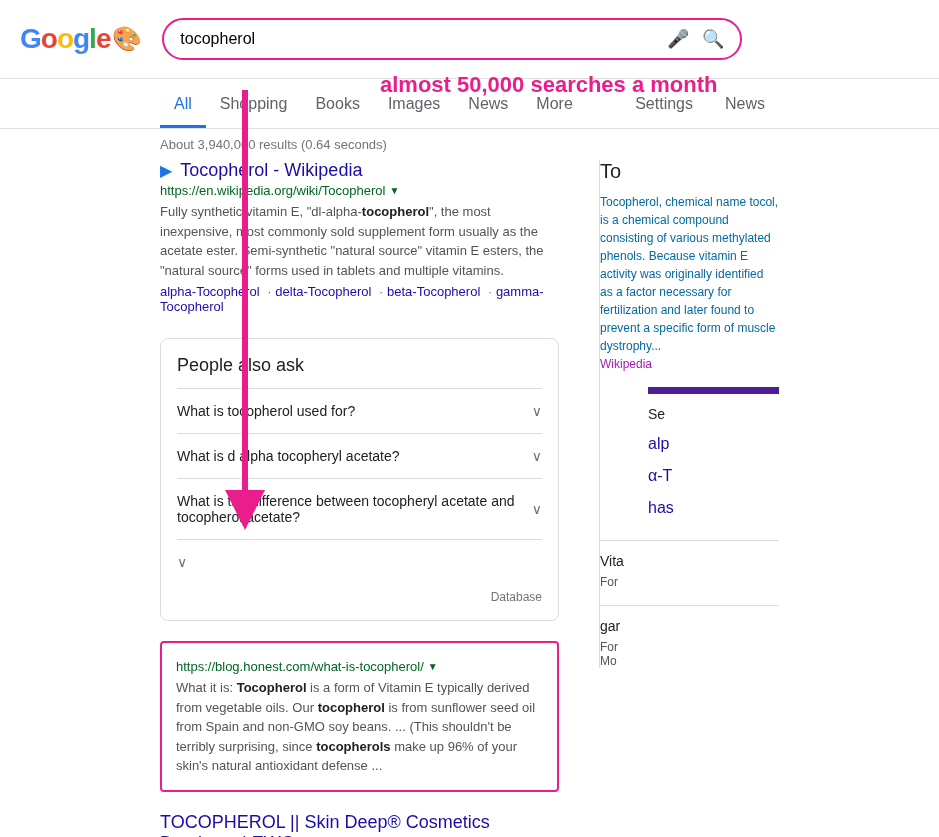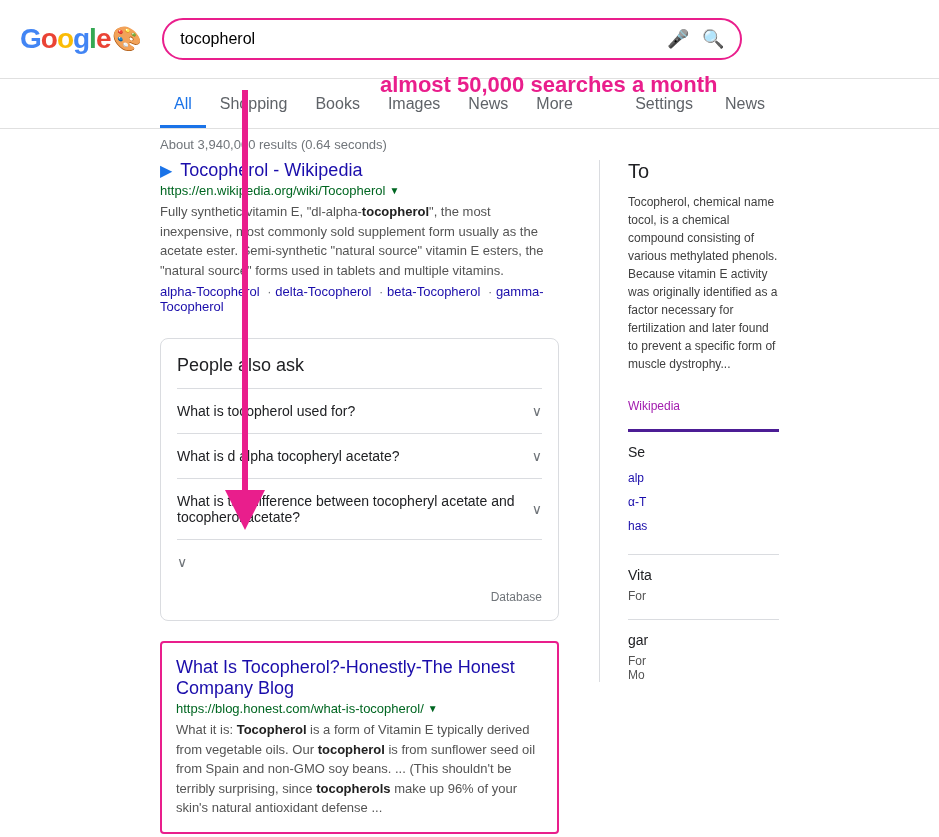--- a/index.html
+++ b/index.html
@@ -61,21 +61,21 @@
     .paa-item:first-of-type { border-top: none; }
     .paa-question { font-size: 14px; color: #202124; }
     .paa-chevron { color: #70757a; font-size: 14px; }
     .paa-feedback { text-align: right; font-size: 12px; color: #70757a; margin-top: 6px; cursor: pointer; }
 
     
     .highlighted-result { border: 2px solid #e91e8c; border-radius: 4px; padding: 14px; margin-bottom: 20px; }
 
     
     .sidebar-title { font-size: 20px; color: #202124; margin-bottom: 10px; font-weight: normal; }
-    .sidebar-text { font-size: 12px; color: #404040; line-height: 1.5; margin-bottom: 24px; }
+    .sidebar-text { font-size: 12px; color: #0369a1; line-height: 1.5; margin-bottom: 0; }
     .sidebar-link { color: #a21caf; font-size: 12px; text-decoration: none; }
     .sidebar-section-title { font-size: 14px; color: #202124; font-weight: normal; margin-bottom: 6px; }
 
     
     .page-wrapper { position: relative; }
     .arrow-overlay { position: absolute; top: 80px; left: 200px; z-index: 100; pointer-events: none; }
   </style>
 </head>
 <body>
 
@@ -158,48 +158,47 @@
           <span class="paa-question">What is the difference between tocopheryl acetate and tocopherol acetate?</span>
           <span class="paa-chevron">∨</span>
         </div>
         <div class="paa-item">
           <span class="paa-chevron">∨</span>
         </div>
         <div class="paa-feedback">Database</div>
       </div>
 
       <div class="highlighted-result">
-        <a class="result-title">What Is Tocopherol?-Honestly-The Honest Company Blog</a>
         <div class="result-url">
           https://blog.honest.com/what-is-tocopherol/ <span class="arrow-down">▼</span>
         </div>
         <div class="result-snippet">
           What it is: <b>Tocopherol</b> is a form of Vitamin E typically derived from vegetable oils. Our <b>tocopherol</b> is from sunflower seed oil from Spain and non-GMO soy beans. ... (This shouldn't be terribly surprising, since <b>tocopherols</b> make up 96% of your skin's natural antioxidant defense ...
         </div>
       </div>
 
       <div class="result-item">
         <a class="result-title">TOCOPHEROL || Skin Deep® Cosmetics Database | EWG</a>
         
         
       </div>
 
     </div>
 
     <div class="sidebar-column">
-      <div style="border-left: 1px solid #dadce0; padding-left: 28px;">
+      <div style="border-left: 1px solid #dadce0; padding-left: 0;">
         <div class="sidebar-title">To</div>
         <div class="sidebar-text">
           Tocopherol, chemical name tocol, is a chemical compound consisting of various methylated phenols. Because vitamin E activity was originally identified as a factor necessary for fertilization and later found to prevent a specific form of muscle dystrophy...
         </div>
         <a class="sidebar-link">Wikipedia</a>
 
-        <div style="margin-top: 16px; border-top: 3px solid #4c1d95; padding-top: 12px;">
+        <div style="margin-top: 16px; border-top: 7px solid #4c1d95; padding-top: 12px; margin-left: 48px;">
           <div class="sidebar-section-title">Se</div>
-          <div style="font-size: 12px; color: #1a0dab; line-height: 2;">
+          <div style="font-size: 16px; color: #1a0dab; line-height: 2;">
             <a>alp</a><br>
             <a>α-T</a><br>
             <span>has</span>
           </div>
         </div>
 
         <div style="margin-top: 16px; border-top: 1px solid #dadce0; padding-top: 12px;">
           <div class="sidebar-section-title">Vita</div>
           <div style="font-size: 12px; color: #545454;">For</div>
         </div>

